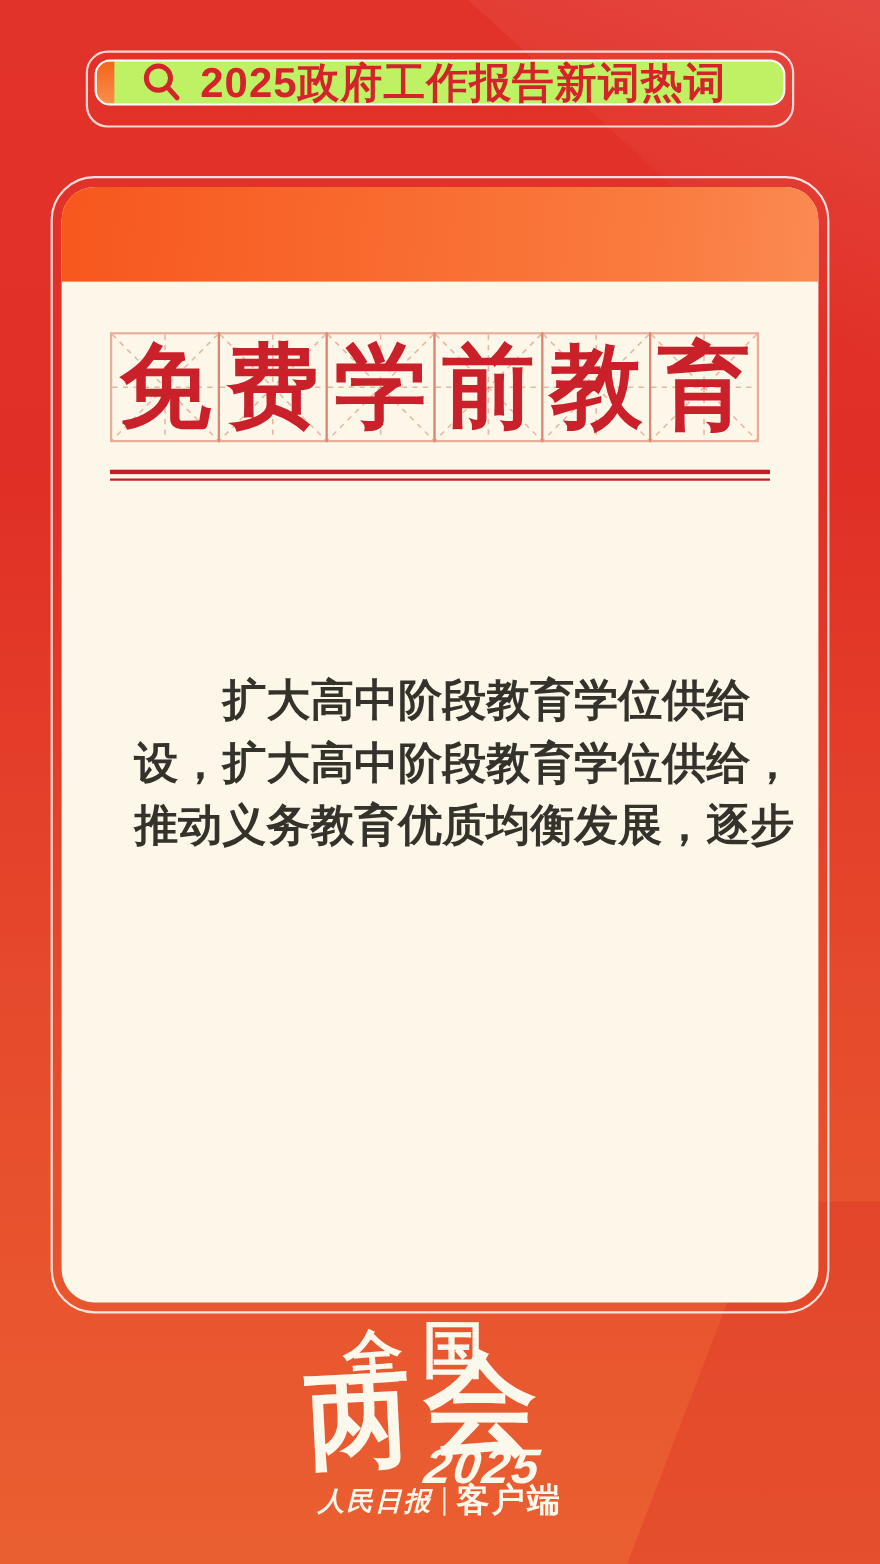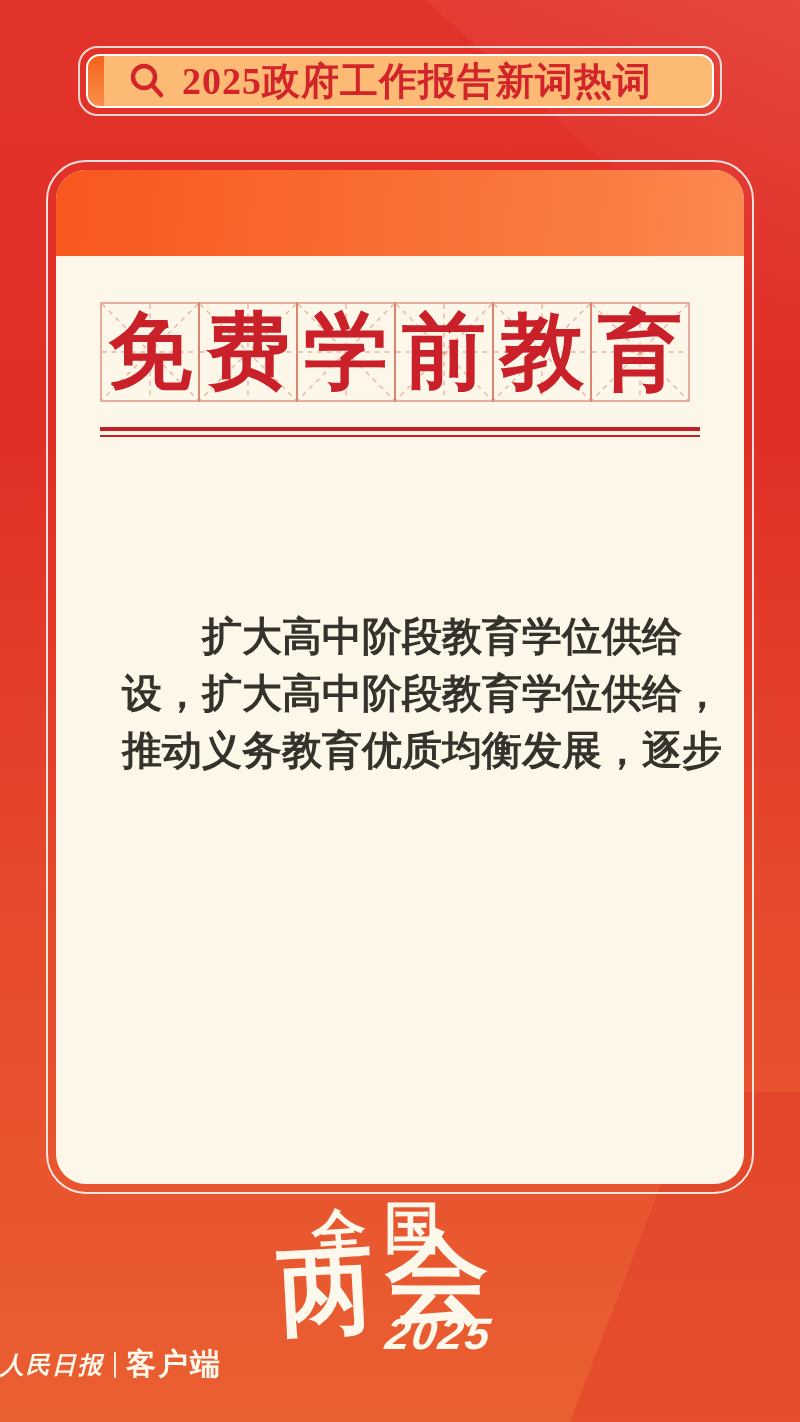--- a/index.html
+++ b/index.html
@@ -11,23 +11,23 @@
   
   .sheen-top{position:absolute;top:0;right:0;width:520px;height:340px;pointer-events:none;
     background:linear-gradient(205deg,rgba(255,255,255,0.10),rgba(255,255,255,0) 60%);
     clip-path:polygon(28% 0,100% 0,100% 100%);}
   .band-bottom-right{position:absolute;right:0;bottom:0;width:230px;height:330px;pointer-events:none;
     background:rgba(214,40,36,0.28);clip-path:polygon(55% 0,100% 0,100% 100%,0 100%);}
 
   
   .banner-outline{position:absolute;left:78px;top:46px;width:644px;height:70px;
     border:2px solid rgba(255,255,255,0.8);border-radius:20px;box-sizing:border-box;}
-  .banner{position:absolute;left:86px;top:54px;width:628px;height:54px;
-    background:#fdba74;border:2px solid #ffffff;border-radius:14px;box-sizing:border-box;
-    overflow:hidden;display:flex;align-items:center;font-family:Liberation Serif, serif;}
+  .banner{position:absolute;left:86px;top:54px;width:628px;height:42px;
+    background:#bef264;border:2px solid #ffffff;border-radius:14px;box-sizing:border-box;
+    overflow:hidden;display:flex;align-items:center;}
   .banner-strip{position:absolute;left:0;top:0;width:16px;height:100%;
     background:linear-gradient(180deg,#f4641b,#fa8f4b);}
   .banner-icon{margin-left:38px;flex:0 0 auto;display:block;}
   .banner-title{margin-left:14px;font-size:38px;font-weight:bold;color:#d4242b;
     letter-spacing:1px;white-space:nowrap;}
 
   
   .card-outline{position:absolute;left:46px;top:160px;width:708px;height:1034px;
     border:2px solid rgba(255,255,255,0.85);border-radius:40px;box-sizing:border-box;}
   .card{position:absolute;left:56px;top:170px;width:688px;height:1014px;
@@ -61,21 +61,21 @@
     font-family:"Liberation Serif","DejaVu Serif",serif;font-weight:900;}
   .logo span{position:absolute;display:block;line-height:1;}
   .lg-quan{left:42px;top:12px;font-size:54px;transform:rotate(-4deg);}
   .lg-guo{left:114px;top:4px;font-size:56px;}
   .lg-liang{left:8px;top:48px;font-size:96px;transform:rotate(-3deg);}
   .lg-hui{left:116px;top:30px;font-size:102px;}
   .lg-year{left:116px;top:116px;font-size:44px;font-style:italic;font-weight:bold;
     transform:skewX(-8deg);letter-spacing:2px;font-family:"Liberation Sans",sans-serif;}
 
   .publisher{position:absolute;left:0;right:0;top:1344px;display:flex;align-items:center;
-    color:#fdf8ec;}
+    justify-content:center;color:#fdf8ec;}
   .pub-name{font-family:"Liberation Serif","DejaVu Serif",serif;font-style:italic;
     font-weight:bold;font-size:24px;letter-spacing:2px;}
   .pub-divider{width:2px;height:26px;background:rgba(253,248,236,0.9);margin:0 10px;}
   .pub-client{font-size:30px;font-weight:bold;letter-spacing:2px;}
 </style>
 </head>
 <body>
 
 <div class="sheen-top"></div>
 <div class="band-bottom-right"></div>

